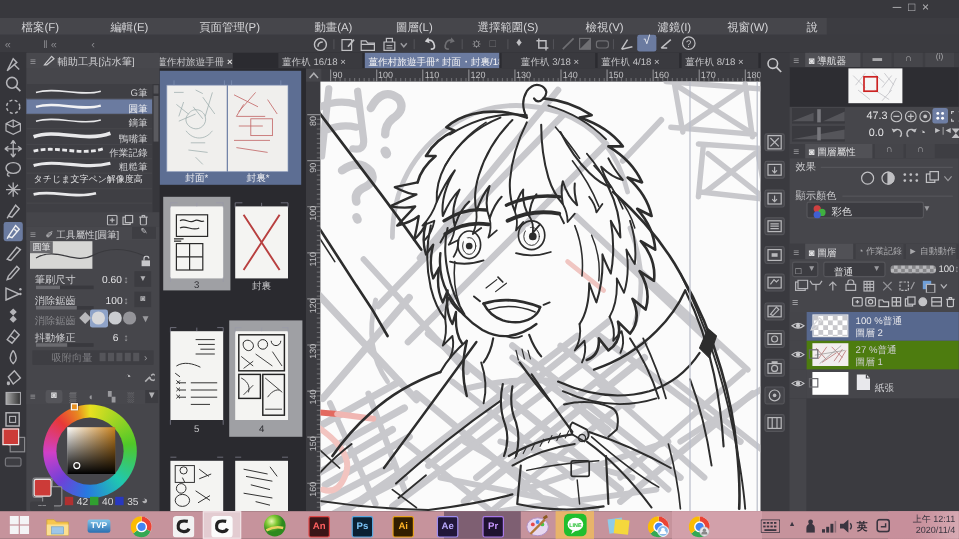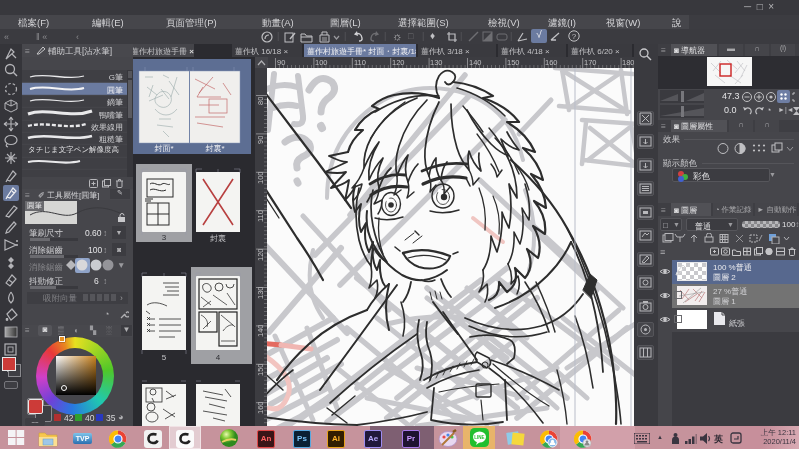--- a/index.html
+++ b/index.html
@@ -91,23 +91,23 @@
         <circle cx="6" cy="6" r="5.2" fill="none" stroke="#c0c0c3"></circle>
         <text x="6" y="9" font-size="8" fill="#c0c0c3" text-anchor="middle">?</text>
       </svg>
 </div>
 
 <div class="abs" style="left:0;top:44px;width:799px;height:13px;background:#2b2b30;font-size:8px;color:#c2c2c5">
   <div class="abs" style="left:128px;top:0;width:66px;height:13px;background:#45454a;padding:2px 3px;white-space:nowrap;overflow:hidden">薑作村旅遊手冊 <b style="color:#d8d8d8">×</b></div>
   <div class="abs" style="left:243px;top:2px;color:#9a9a9e">▼</div>
   <div class="abs" style="left:232px;top:0;width:70px;height:13px;background:#3a3a3f;padding:2px 3px;white-space:nowrap;overflow:hidden">薑作朳 16/18 ×</div>
   <div class="abs" style="left:304px;top:0;width:112px;height:13px;background:#6b7ba0;color:#f2f2f4;padding:2px 3px;white-space:nowrap;overflow:hidden">薑作村旅遊手冊* 封面・封裏/18 ×</div>
-  <div class="abs" style="left:418px;top:0;width:78px;height:13px;background:#3a3a3f;padding:2px 3px;white-space:nowrap;overflow:hidden">薑作朳 3/18 ×</div>
+  <div class="abs" style="left:418px;top:0;width:78px;height:13px;background:#3a3a3f;padding:2px 16px;white-space:nowrap;overflow:hidden">薑作朳 3/18 ×</div>
   <div class="abs" style="left:498px;top:0;width:68px;height:13px;background:#3a3a3f;padding:2px 3px;white-space:nowrap;overflow:hidden">薑作朳 4/18 ×</div>
-  <div class="abs" style="left:568px;top:0;width:64px;height:13px;background:#3a3a3f;padding:2px 3px;white-space:nowrap;overflow:hidden">薑作朳 6/20 ×</div>
+  <div class="abs" style="left:568px;top:0;width:64px;height:13px;background:#3a3a3f;padding:2px 3px;white-space:nowrap;overflow:hidden">薑作朳 8/18 ×</div>
   <svg class="abs" style="left:642px;top:2px" width="10" height="10">
         <circle cx="4" cy="4" r="3" fill="none" stroke="#9a9a9e"></circle>
         <path d="M6 6 L 9 9" stroke="#9a9a9e"></path>
       </svg>
 </div>
 
 <div class="abs" id="lefttools" style="left:0;top:44px;width:22px;height:382px;background:#35353a">
   <svg class="abs" style="left:3px;top:2px;" width="16" height="16">
         <path d="M3 13 L 8 3 L 11 6 Z M9 8 L 13 12" stroke="#b4b4b8" fill="none" stroke-width="1.2"></path>
       </svg>
@@ -212,21 +212,21 @@
             <rect x="0" y="61.8" width="105" height="1"></rect>
             <rect x="0" y="73.8" width="105" height="1"></rect>
             <rect x="0" y="86.8" width="105" height="1"></rect>
             <rect x="0" y="98.8" width="105" height="1"></rect>
           </g>
     </svg>
     <div class="abs" style="right:4px;top:2px">G筆</div>
     <div class="abs" style="right:4px;top:15px;color:#f2f2f4">圓筆</div>
     <div class="abs" style="right:4px;top:27px">鏑筆</div>
     <div class="abs" style="right:4px;top:40px">鴨嘴筆</div>
-    <div class="abs" style="right:4px;top:52px">效果線用</div>
+    <div class="abs" style="right:4px;top:52px">作業記錄</div>
     <div class="abs" style="right:4px;top:64px">粗糙筆</div>
   </div>
   <div class="abs" style="left:105px;top:26px;width:6px;height:107px;background:#37373c">
         <div class="abs" style="left:1px;top:1px;width:4px;height:7px;background:#55555a"></div>
         <div class="abs" style="left:1px;top:10px;width:4px;height:38px;background:#5a5a5f"></div>
       </div>
   <div class="abs" style="left:0;top:133px;width:111px;height:12px;background:#45454a;color:#b8b8bb;font-size:8px">
     <svg class="abs" style="left:67px;top:2px" width="42" height="9">
           <g stroke="#b8b8bb" fill="none">
  <rect x="0.5" y="0.5" width="8" height="8" rx="1"></rect>
@@ -889,21 +889,21 @@
   </div>
   <div class="abs" style="left:0px;top:216px;width:14px;height:24px;background:#45454a">
         <span class="abs" style="left:1px;top:7px"><svg width="12" height="9">
             <path d="M1 4.5 Q 6 0.5 11 4.5 Q 6 8.5 1 4.5 Z" fill="none" stroke="#c8c8cb"></path>
             <circle cx="6" cy="4.5" r="1.8" fill="#c8c8cb"></circle>
           </svg></span>
       </div>
   <svg class="abs" style="left:17px;top:220px" width="11" height="12">
         <path d="M1 11 L 2 8 L 8 1 L 10 3 L 4 10 Z" fill="none" stroke="#d8d8db"></path>
       </svg>
-  <div class="abs" style="left:14px;top:240px;width:127px;height:24px;background:#737373">
+  <div class="abs" style="left:14px;top:240px;width:127px;height:24px;background:#4d7c0f">
     <div class="abs" style="left:5px;top:2px;width:30px;height:19px;background:#f2eeee">
       <svg width="30" height="19">
             <g stroke="#c08888" stroke-width="0.8" fill="none">
               <path d="M3 4 L 12 14 M12 3 L 5 13 M16 3 L 25 12 M25 5 L 18 15 M8 16 L 20 8 M22 16 L 28 6"></path>
             </g>
             <g stroke="#999" stroke-width="0.6" fill="none">
               <path d="M2 10 L 27 6 M6 17 L 24 2"></path>
             </g>
           </svg>
     </div>

